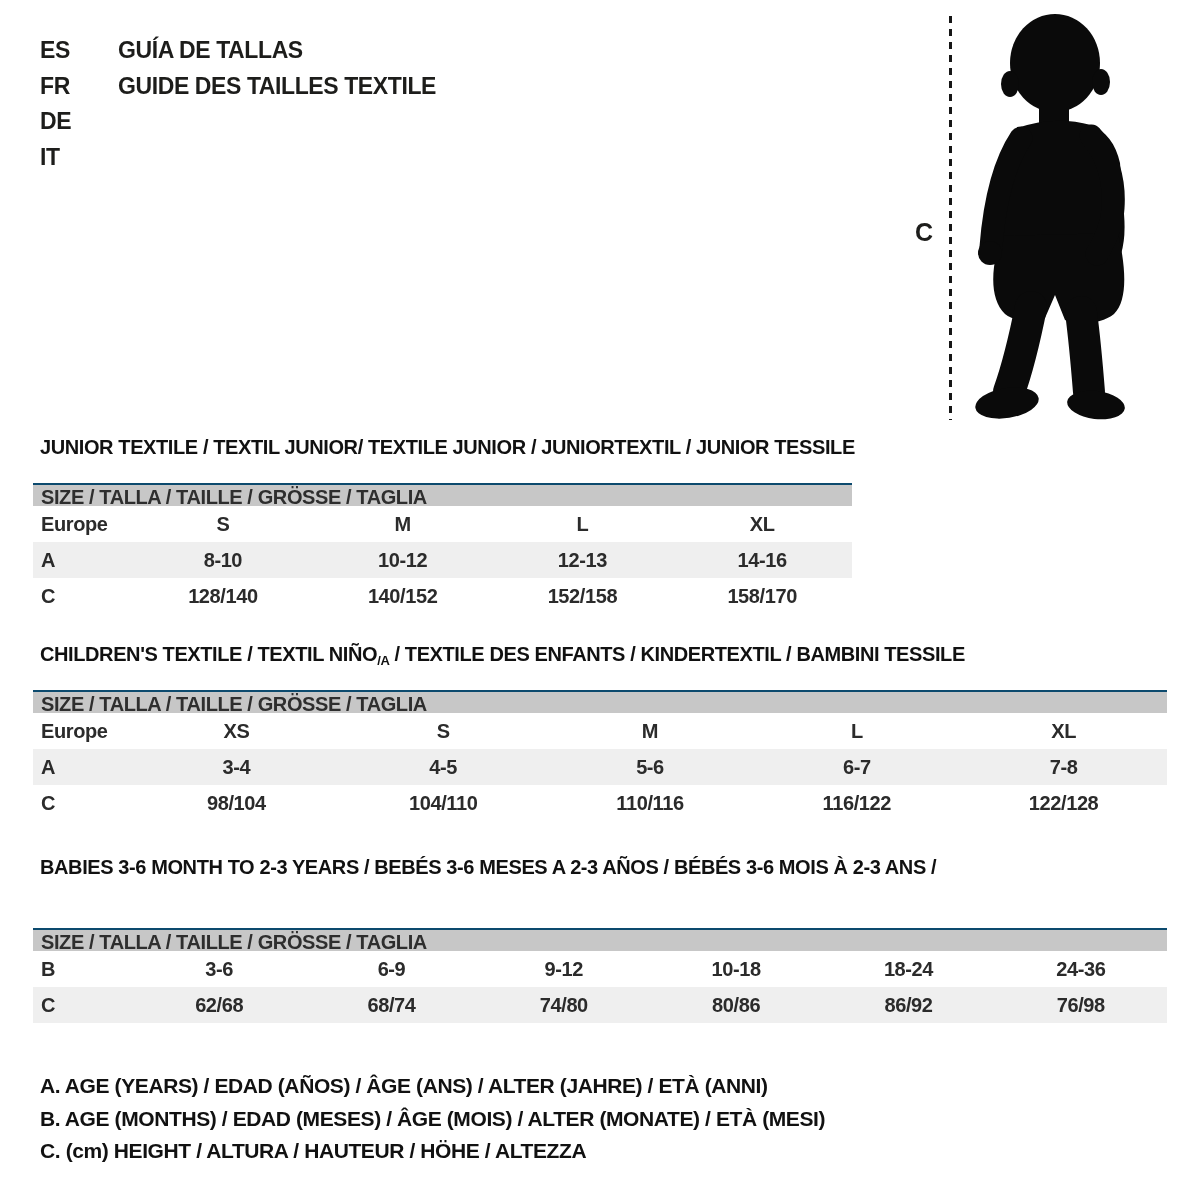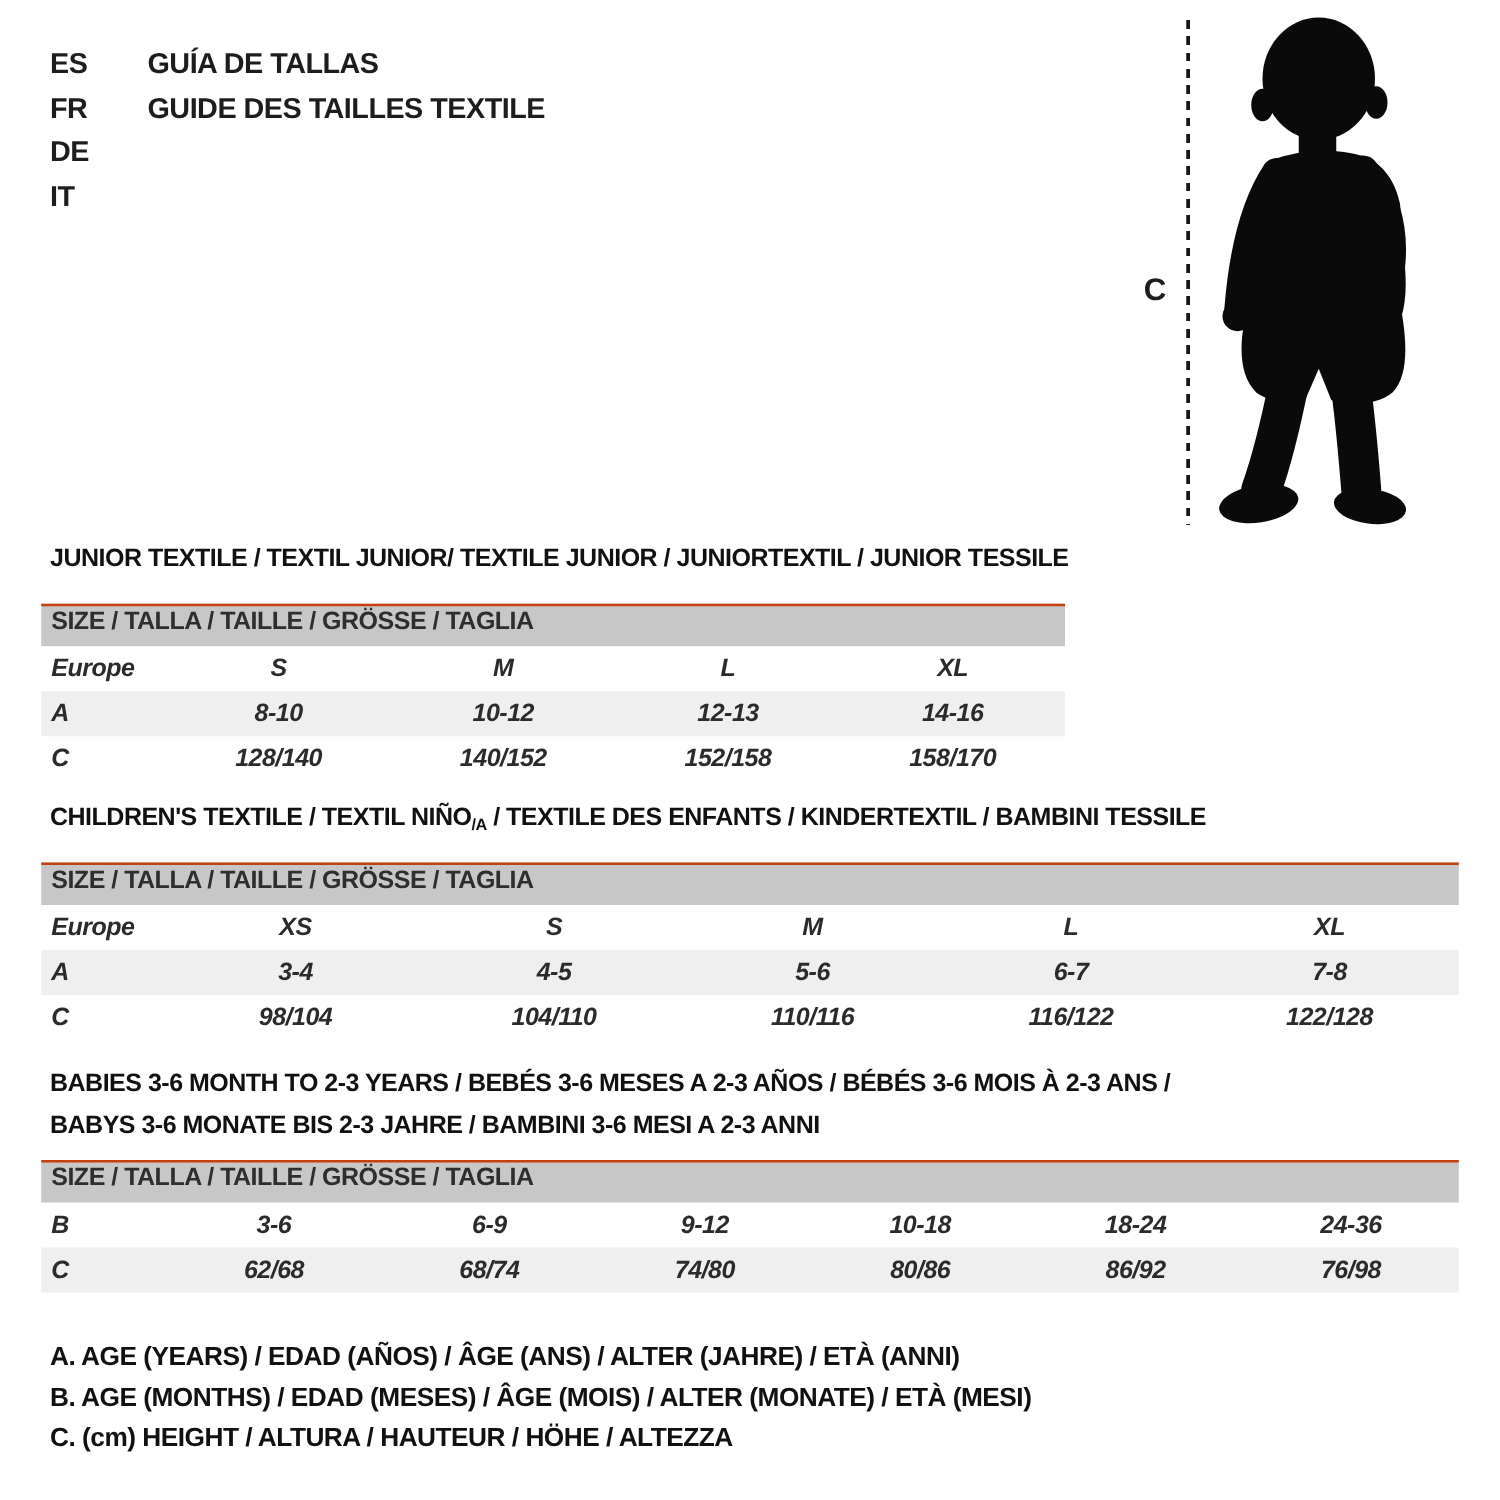--- a/index.html
+++ b/index.html
@@ -38,26 +38,26 @@
   .title-children { top: 643px; }
   .title-babies   { top: 851px; line-height: 33px; }
 
   
   .sg-table { position: absolute; left: 33px; }
   .table-junior   { top: 483px; width: 819px; }
   .table-children { top: 690px; width: 1134px; }
   .table-babies   { top: 928px; width: 1134px; }
 
   .size-bar {
-    height: 34px; line-height: 24px;
-    background: #c7c7c7; border-top: 2px solid #c2410c;
+    height: 23px; line-height: 24px;
+    background: #c7c7c7; border-top: 2px solid #0c4a6e;
     padding-left: 8px; font-size: 20px; color: #2e2e2e;
     white-space: nowrap;
   }
-  .trow { display: flex; height: 36px; align-items: center; font-size: 20px; color: #2b2b2b; font-style: italic; }
+  .trow { display: flex; height: 36px; align-items: center; font-size: 20px; color: #2b2b2b; }
   .trow .label { width: 100px; padding-left: 8px; flex: none; }
   .trow .cell  { flex: 1; text-align: center; }
   .shaded { background: #efefef; }
 
   
   .legend { position: absolute; top: 1070px; left: 40px; font-size: 21px; color: #111; }
   .legend-line { height: 32.5px; line-height: 32.5px; white-space: nowrap; }
 </style>
 </head>
 <body>
@@ -160,21 +160,20 @@
       <span class="cell">98/104</span>
       <span class="cell">104/110</span>
       <span class="cell">110/116</span>
       <span class="cell">116/122</span>
       <span class="cell">122/128</span>
     </div>
   </div>
 
   <h2 class="section-title title-babies">
     <div>BABIES 3-6 MONTH TO 2-3 YEARS / BEBÉS 3-6 MESES A 2-3 AÑOS / BÉBÉS 3-6 MOIS À 2-3 ANS /</div>
-    <div>BABYS 3-6 MONATE BIS 2-3 JAHRE / BAMBINI 3-6 MESI A 2-3 ANNI</div>
   </h2>
   <div class="sg-table table-babies">
     <div class="size-bar">SIZE / TALLA / TAILLE / GRÖSSE / TAGLIA</div>
     <div class="trow">
       <span class="label">B</span>
       <span class="cell">3-6</span>
       <span class="cell">6-9</span>
       <span class="cell">9-12</span>
       <span class="cell">10-18</span>
       <span class="cell">18-24</span>

